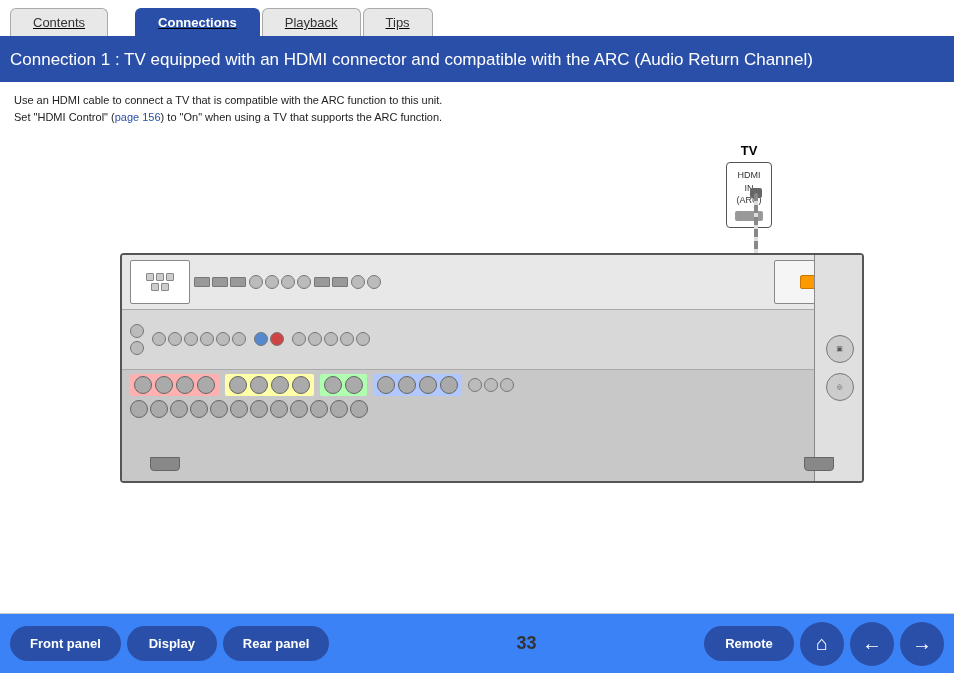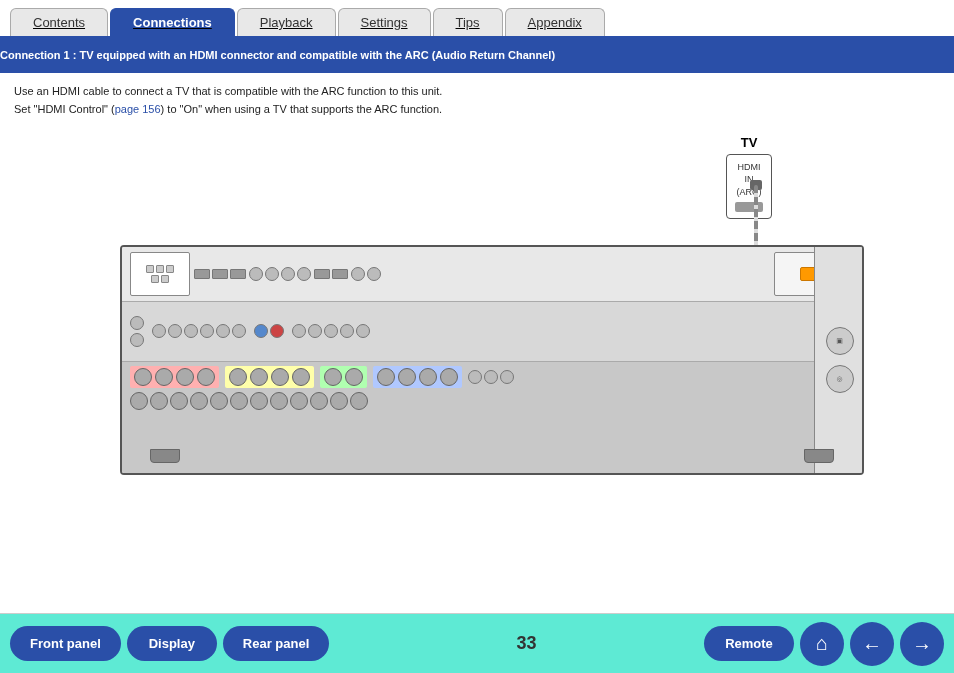--- a/index.html
+++ b/index.html
@@ -31,29 +31,30 @@
       font-size: 13px;
       background: #e8e8e8;
       color: #333;
       user-select: none;
     }
     .nav-tab.active {
       background: #2a4fa8;
       color: #fff;
       border-color: #2a4fa8;
       font-weight: bold;
+      margin-left: 25px;
     }
 
     
     .header-banner {
       background: #2a4fa8;
       color: #fff;
-      font-size: 11px;
-      font-weight: bold;
-      padding: 10px 0;
+      font-size: 17px;
+      font-weight: normal;
+      padding: 10px 10px;
       line-height: 1.4;
     }
 
     
     .description {
       padding: 10px 14px 6px 14px;
       font-size: 11px;
       color: #222;
       line-height: 1.6;
     }
@@ -311,21 +312,21 @@
       border: 1px solid #666;
     }
 
     
     .bottom-nav {
       position: absolute;
       bottom: 0;
       left: 0;
       right: 0;
       height: 60px;
-      background: #5eead4;
+      background: #3b82f6;
       border-top: 1px solid #ccc;
       display: flex;
       align-items: center;
       justify-content: space-between;
       padding: 0 10px;
     }
     .nav-buttons-left {
       display: flex;
       gap: 6px;
     }
@@ -367,23 +368,21 @@
       text-align: right;
     }
   </style>
 </head>
 <body>
 
 <div class="nav-tabs">
   <div class="nav-tab">Contents</div>
   <div class="nav-tab active">Connections</div>
   <div class="nav-tab">Playback</div>
-  <div class="nav-tab">Settings</div>
   <div class="nav-tab">Tips</div>
-  <div class="nav-tab">Appendix</div>
 </div>
 
 <div class="header-banner">Connection 1 : TV equipped with an HDMI connector and compatible with the ARC (Audio Return Channel)</div>
 
 <div class="description">
   <span>Use an HDMI cable to connect a TV that is compatible with the ARC function to this unit.</span><br>
   <span>Set "HDMI Control" (</span><a href="#">page 156</a><span>) to "On" when using a TV that supports the ARC function.</span>
 </div>
 
 <div class="main-content">

